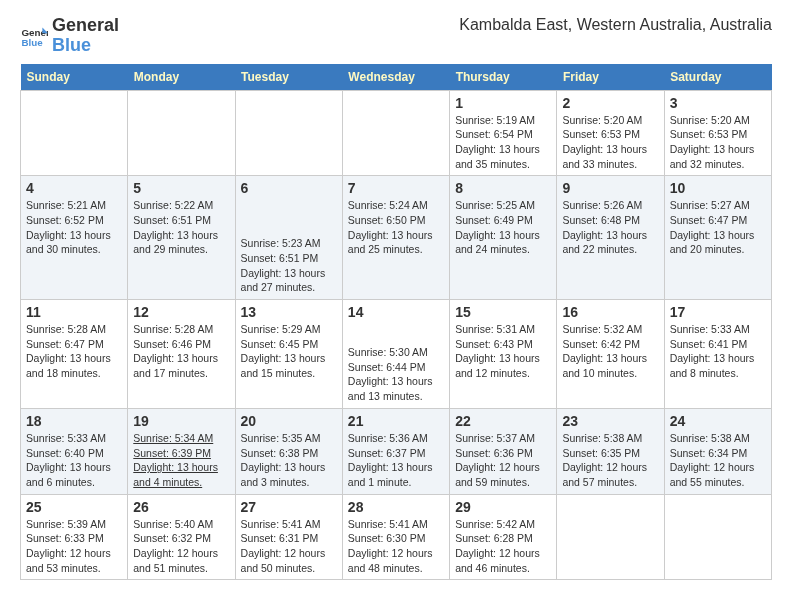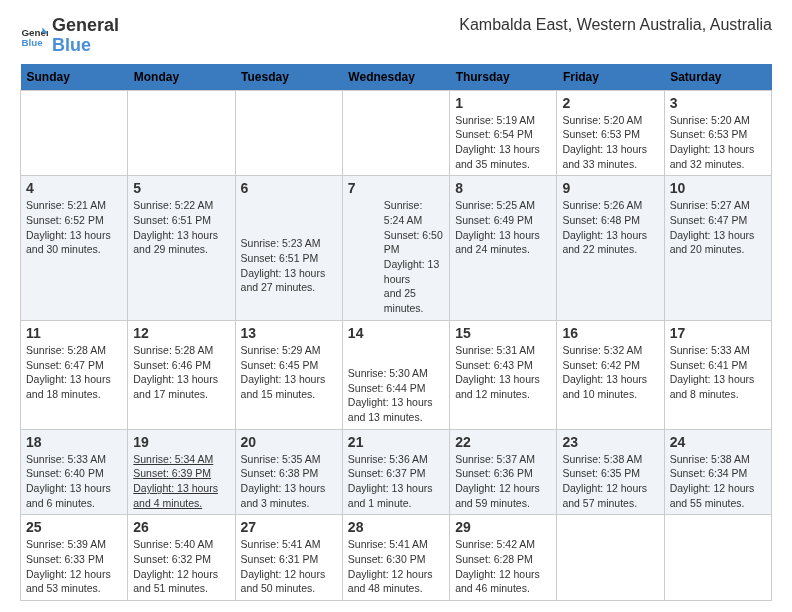--- a/index.html
+++ b/index.html
@@ -48,21 +48,21 @@
       color: #333;
       font-weight: normal;
     }
     table {
       width: 100%;
       border-collapse: collapse;
       font-size: 11px;
     }
     thead tr th {
       background-color: #3a7abf;
-      color: #000000;
+      color: #fef9c3;
       text-align: left;
       padding: 6px 6px;
       font-size: 12px;
       font-weight: bold;
     }
     tbody tr td {
       border: 1px solid #ccc;
       vertical-align: top;
       padding: 4px 5px;
       min-height: 70px;
@@ -170,21 +170,21 @@
         </td>
         <td>
           <div class="day-number">6</div>
           <div class="day-info" style="white-space: pre-line; margin-top: 40px;">Sunrise: 5:23 AM
 Sunset: 6:51 PM
 Daylight: 13 hours
 and 27 minutes.</div>
         </td>
         <td>
           <div class="day-number">7</div>
-          <div class="day-info" style="white-space: pre-line; margin-left: 36px;">Sunrise: 5:24 AM
+          <div class="day-info" style="white-space: pre-line;">Sunrise: 5:24 AM
 Sunset: 6:50 PM
 Daylight: 13 hours
 and 25 minutes.</div>
         </td>
         <td>
           <div class="day-number">8</div>
           <div class="day-info" style="white-space: pre-line;">Sunrise: 5:25 AM
 Sunset: 6:49 PM
 Daylight: 13 hours
 and 24 minutes.</div>

